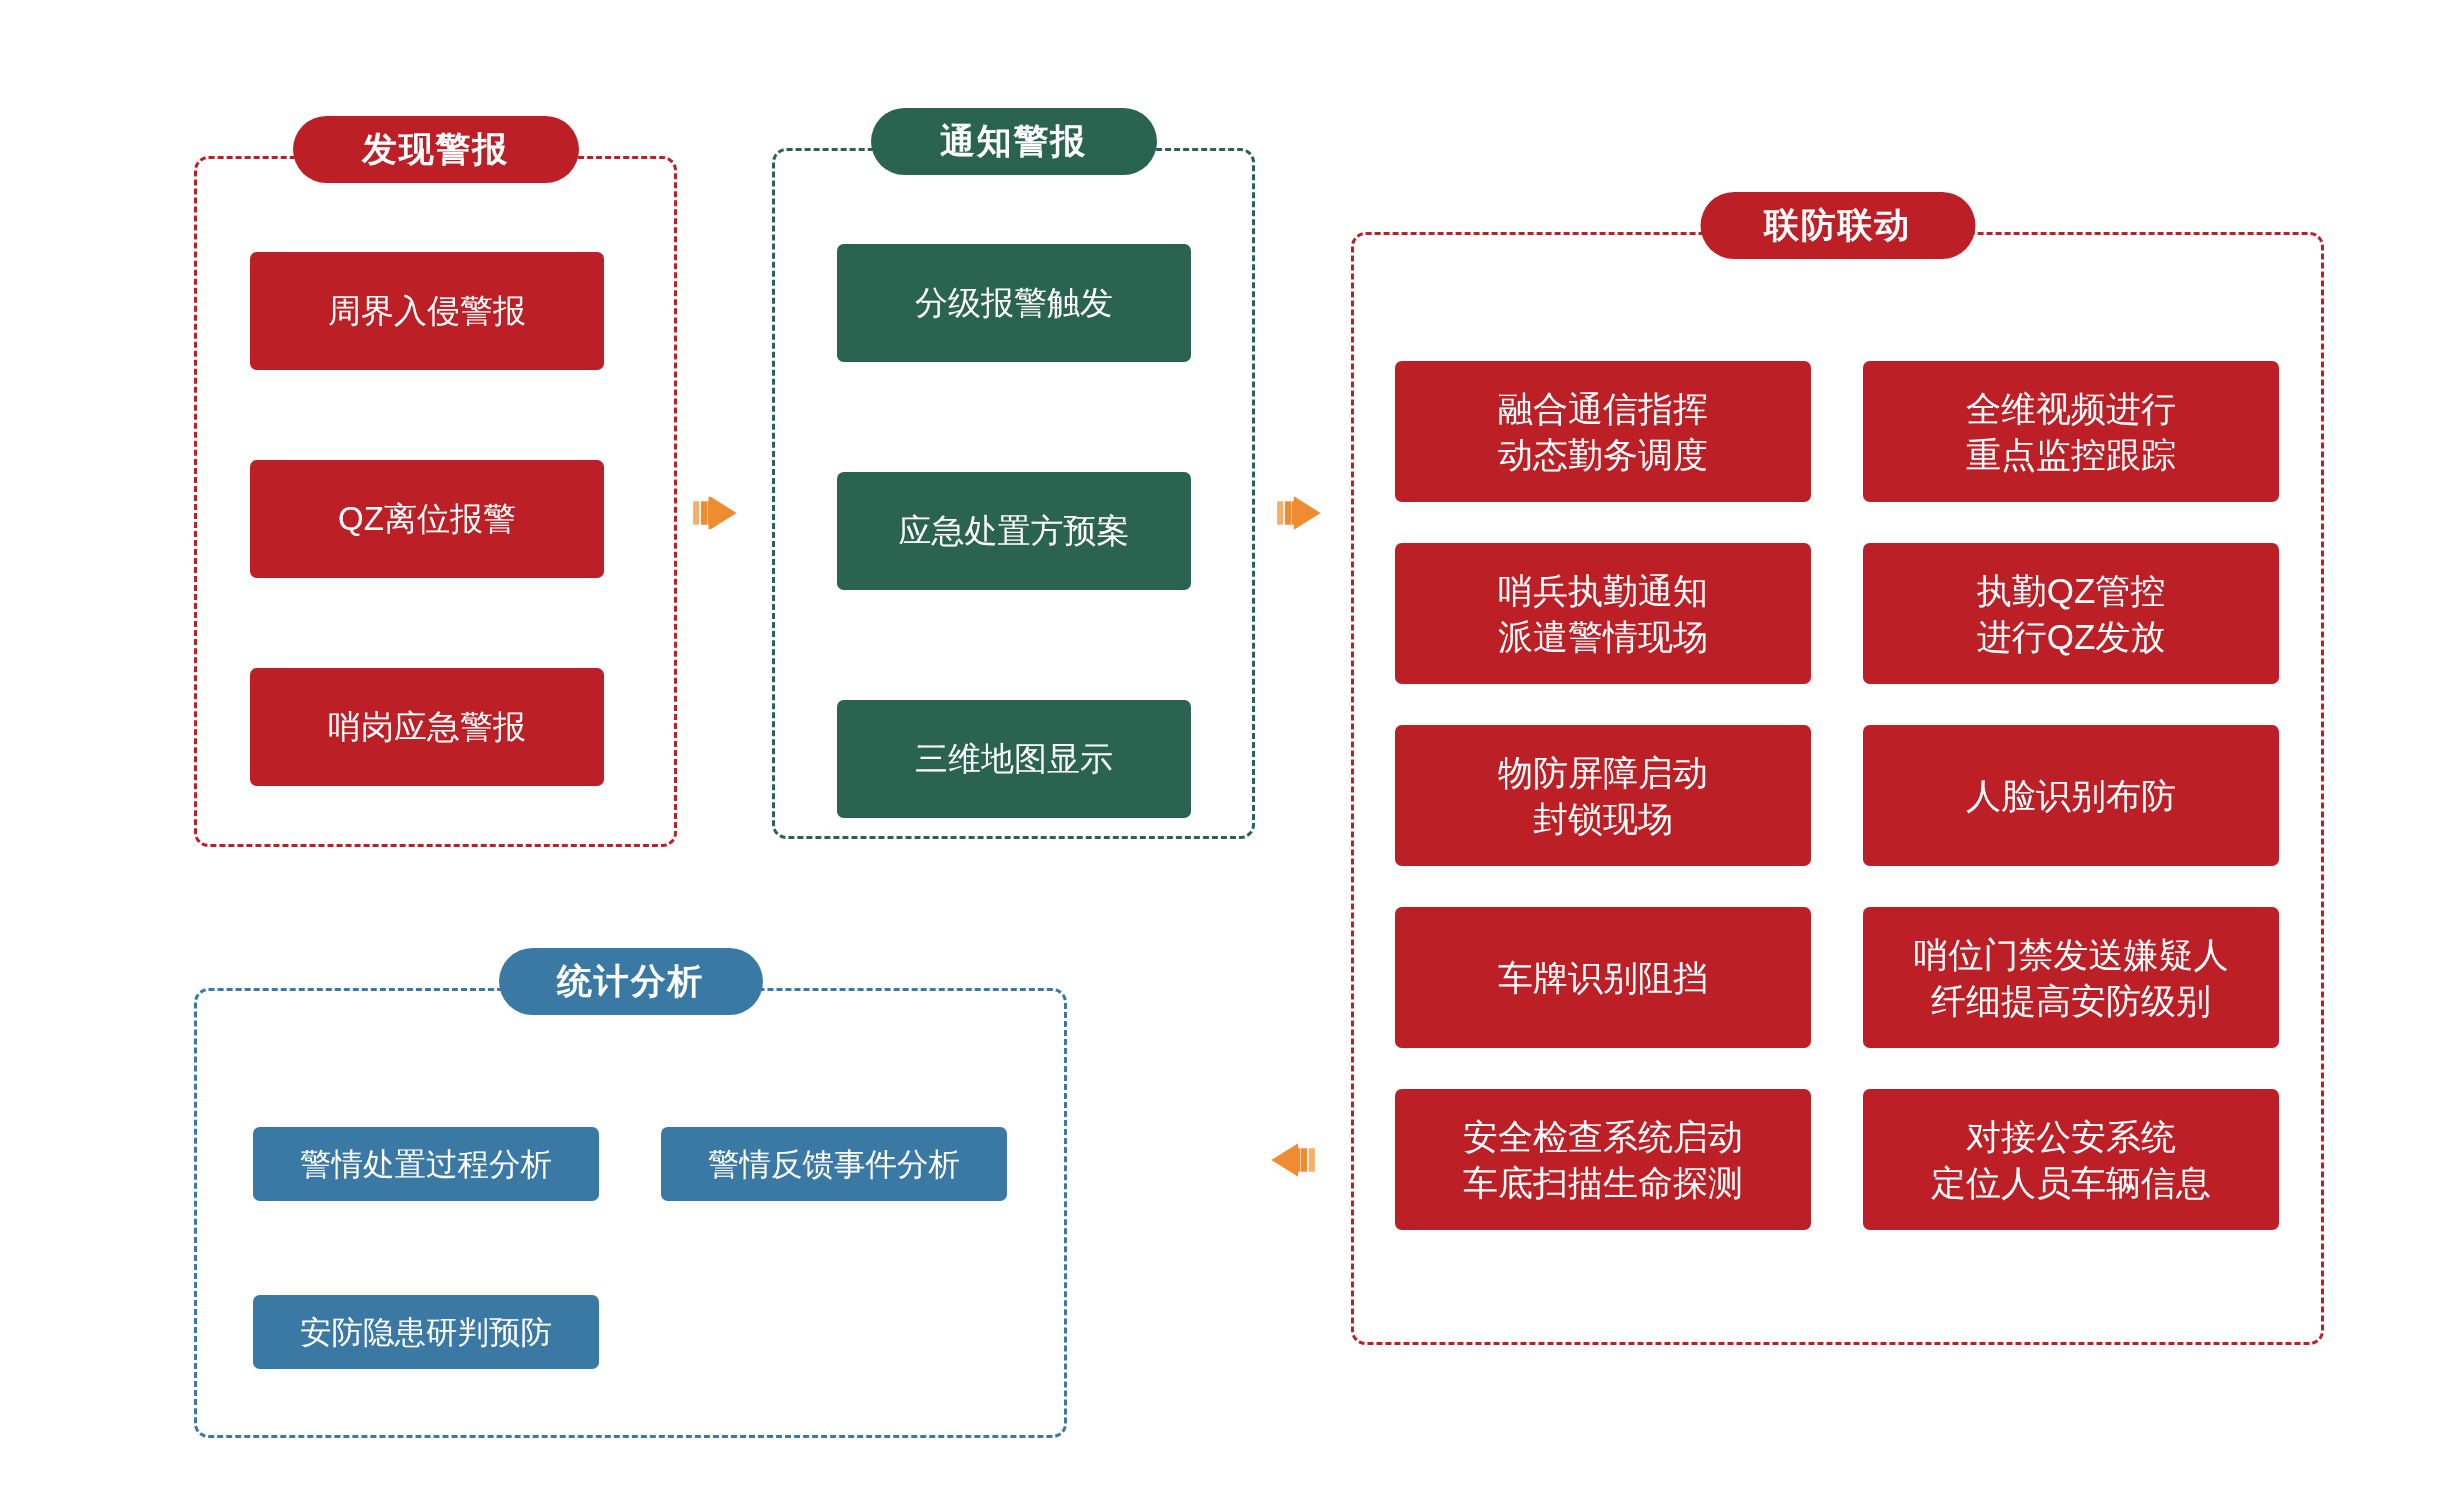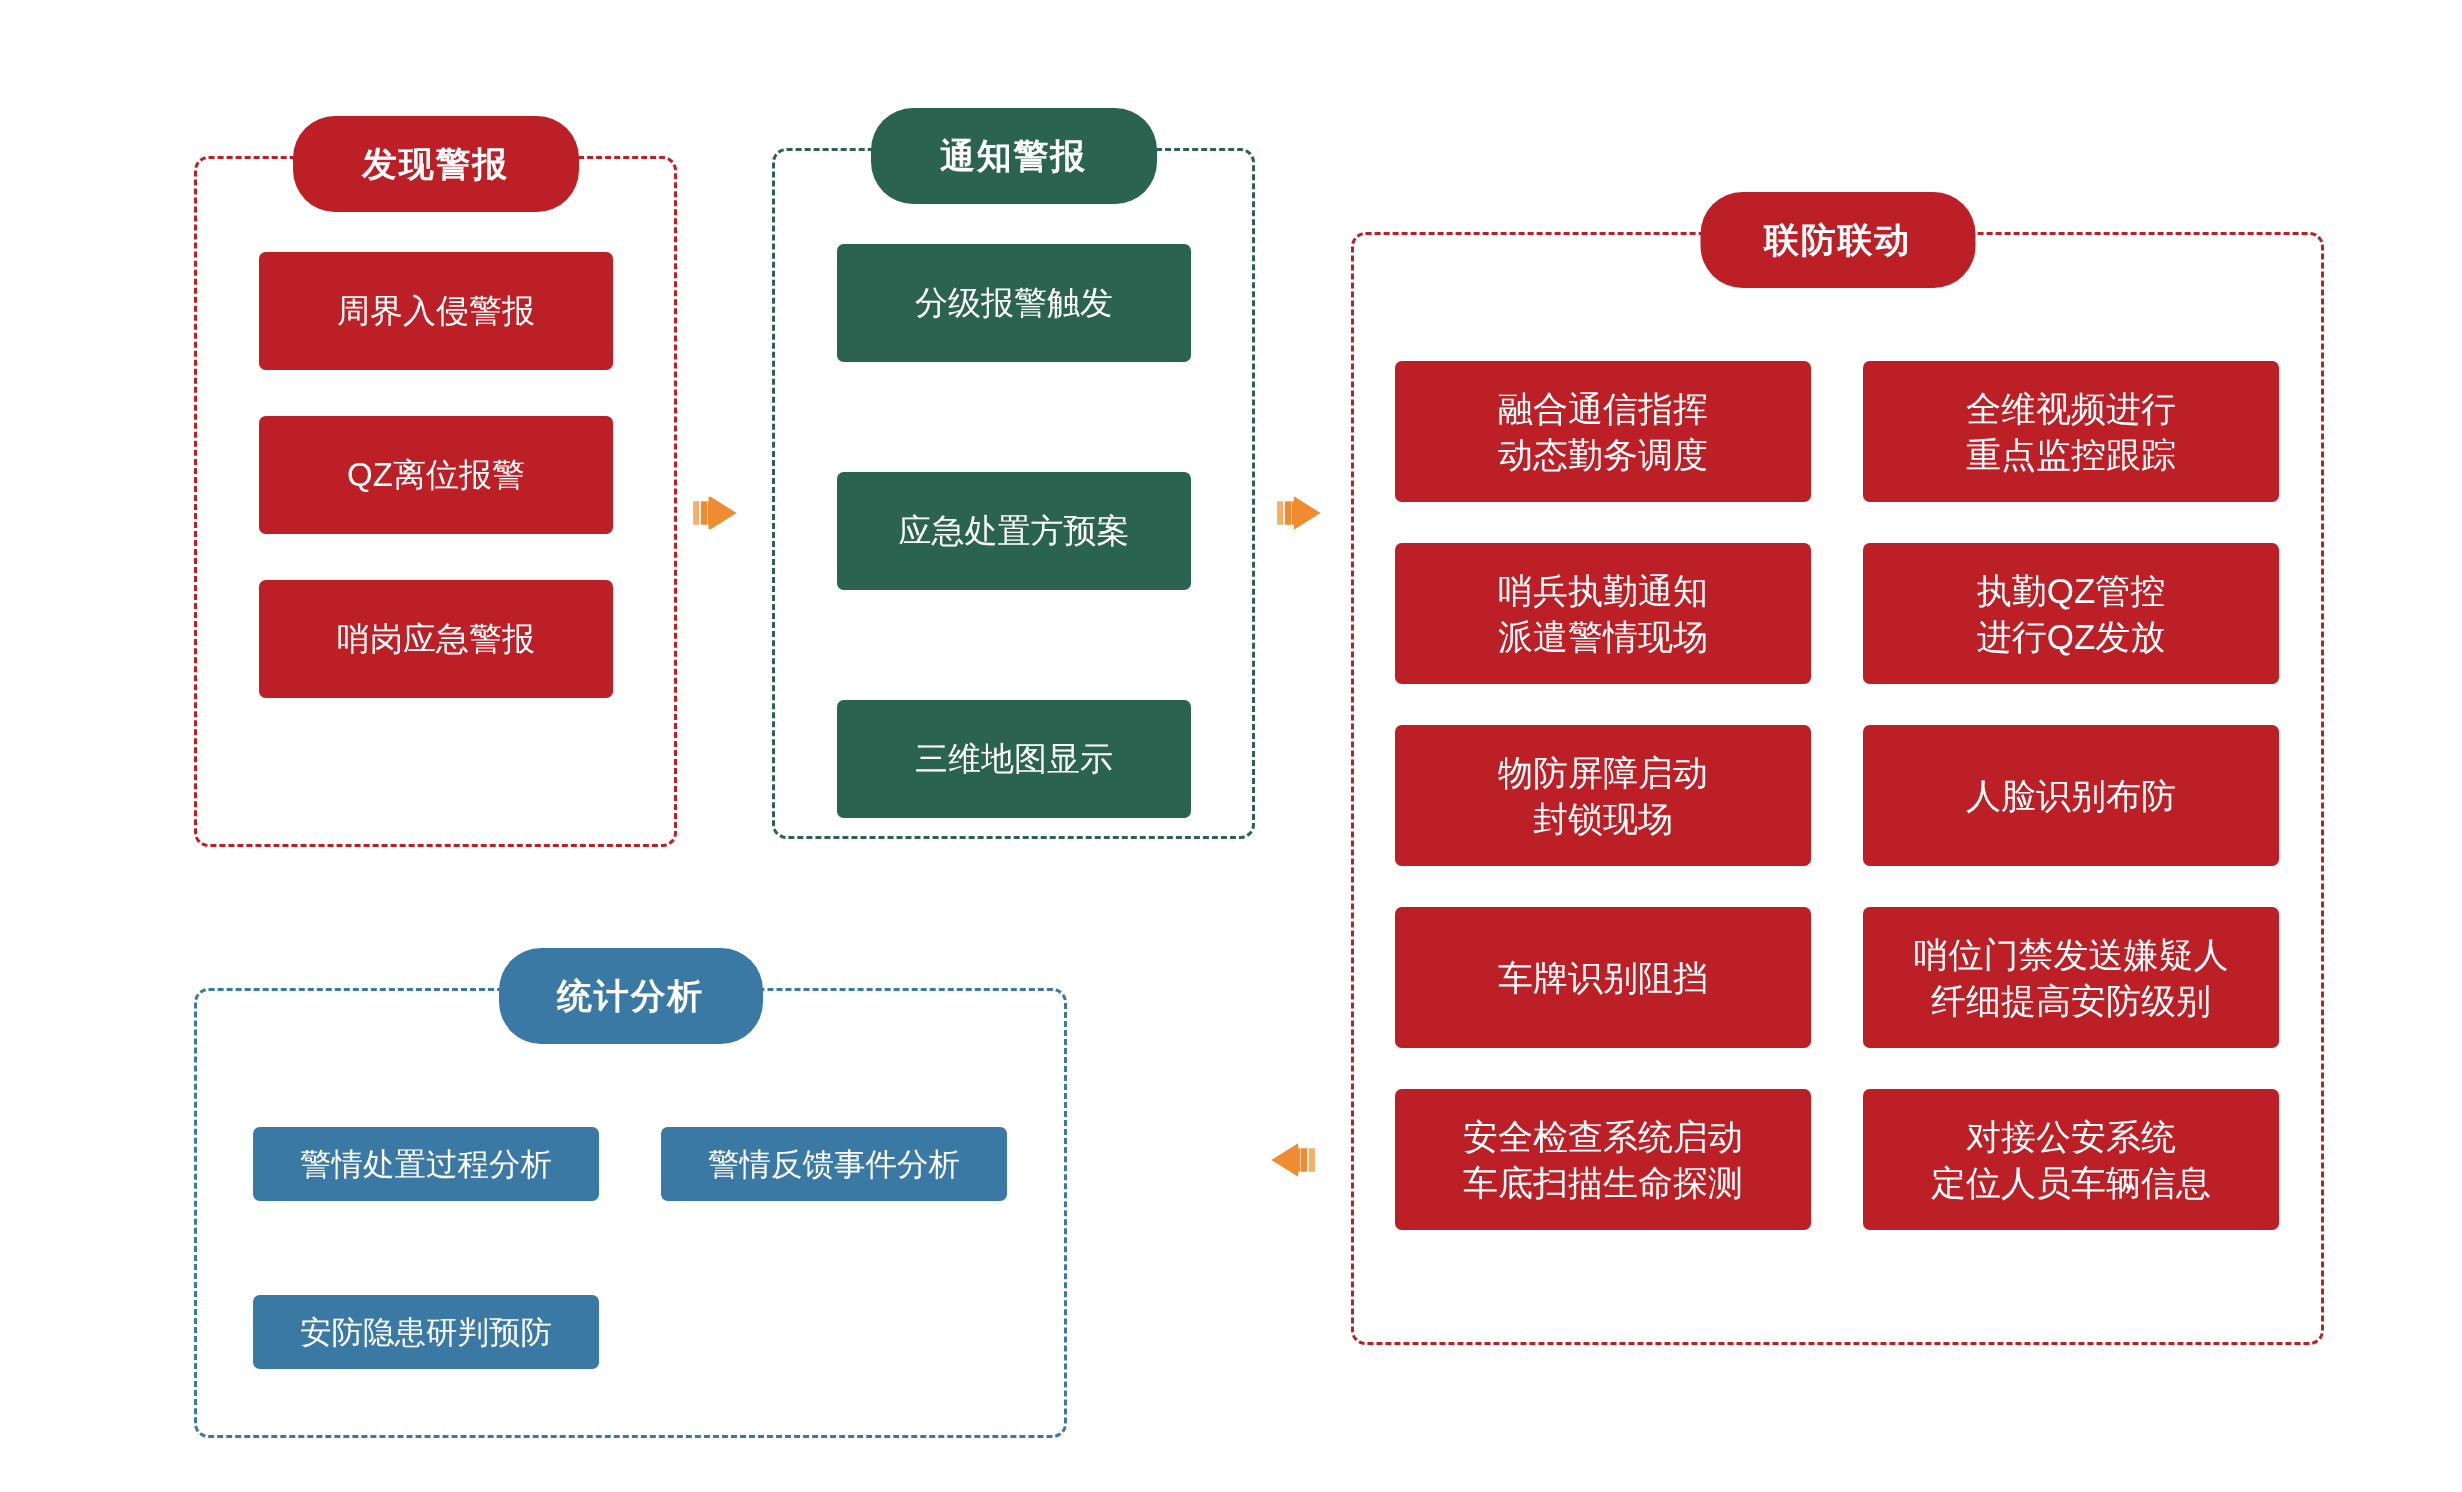--- a/index.html
+++ b/index.html
@@ -23,21 +23,21 @@
   .group.red  .frame{border-color:#BC2026;}
   .group.green .frame{border-color:#2A6450;}
   .group.blue .frame{border-color:#3B79A5;}
 
   
   .pill{
     position:absolute;
     top:-40px;
     left:50%;
     transform:translateX(-50%);
-    height:96px;
+    height:67px;
     border-radius:42px/42px;
     display:flex;align-items:center;justify-content:center;
     color:#ffffff;
     font-weight:bold;
     white-space:nowrap;
     box-sizing:border-box;
     z-index:5;
   }
   .group.red   .pill{background:#BC2026;}
   .group.green .pill{background:#2A6450;}
@@ -59,22 +59,22 @@
   .group.green .box{background:#2A6450;}
   .group.blue  .box{background:#3B79A5;margin-top:38px;}
 
   
   .arrow{position:absolute;width:56px;height:48px;}
   .arrow svg{display:block;width:100%;height:100%;}
 
   
   #g1{left:194px;top:156px;width:483px;height:691px;}
   #g1 .pill{width:286px;font-size:35px;letter-spacing:1.7px;}
-  #g1 .boxwrap{left:65px;top:96px;width:354px;height:495px;
-               grid-template-rows:repeat(3,118px);row-gap:46px;}
+  #g1 .boxwrap{left:56px;top:96px;width:354px;height:495px;
+               grid-template-rows:repeat(3,118px);row-gap:90px;}
   #g1 .box{font-size:33px;}
 
   
   #g2{left:772px;top:148px;width:483px;height:691px;}
   #g2 .pill{width:286px;font-size:35px;letter-spacing:1.7px;}
   #g2 .boxwrap{left:65px;top:96px;width:354px;height:495px;
                grid-template-rows:repeat(3,118px);row-gap:110px;}
   #g2 .box{font-size:33px;}
 
   

